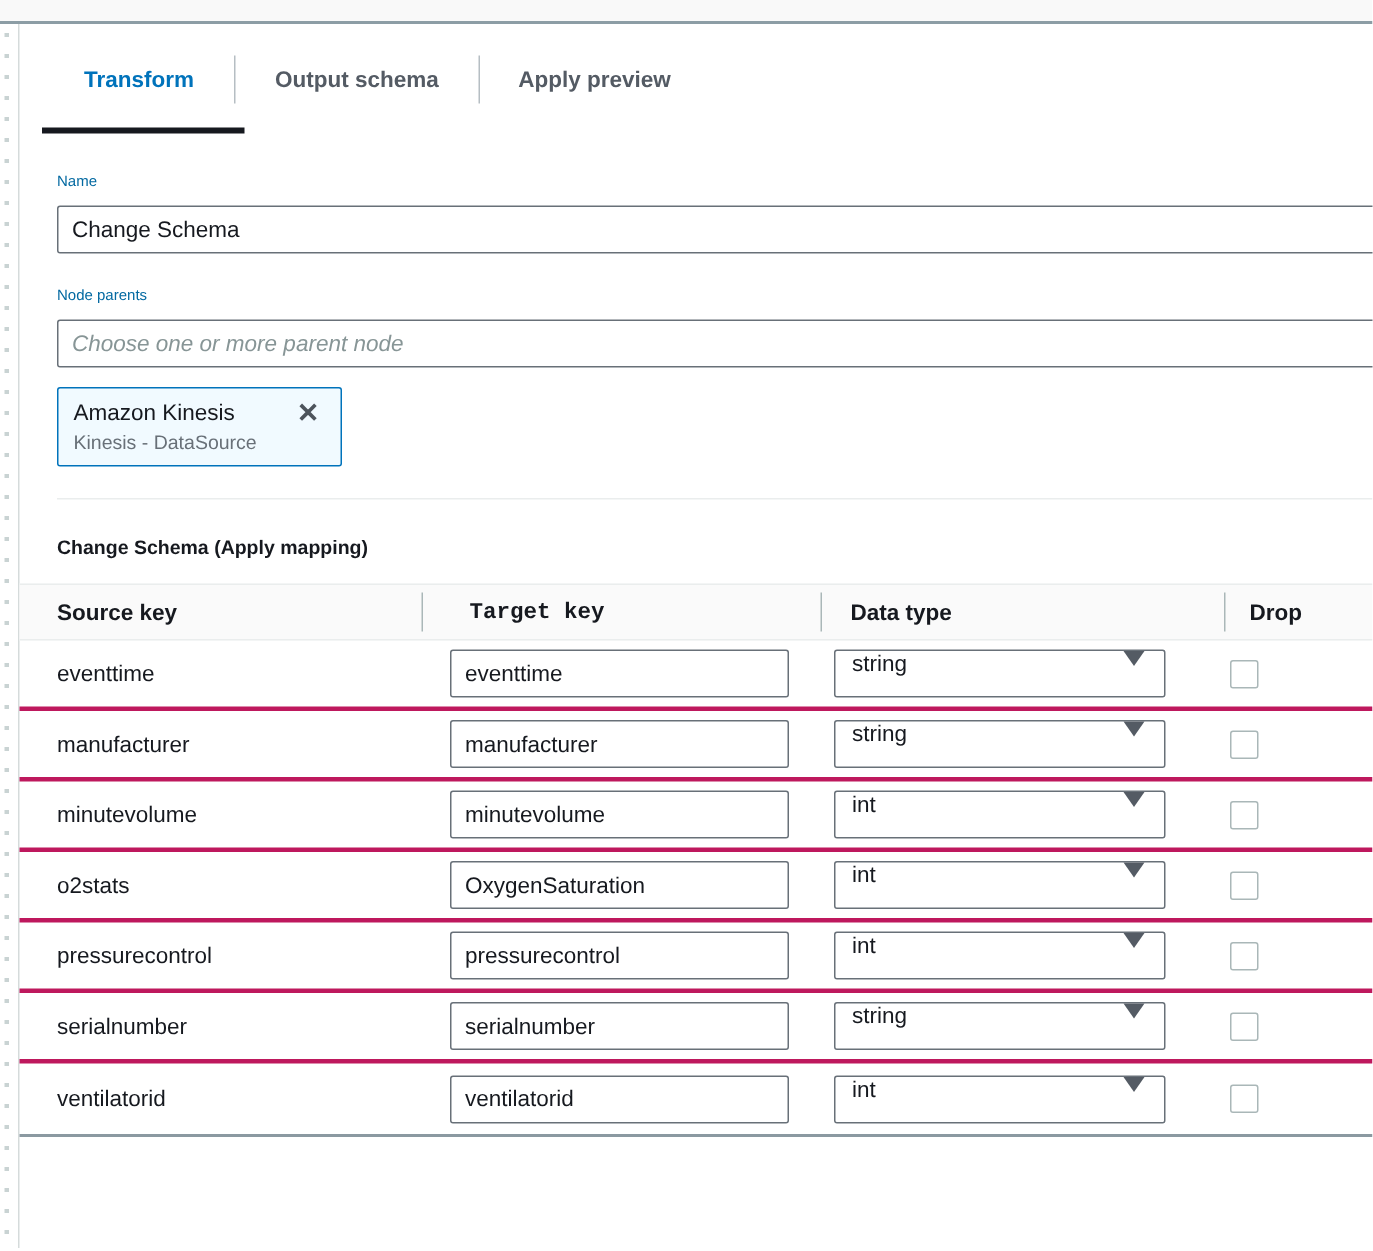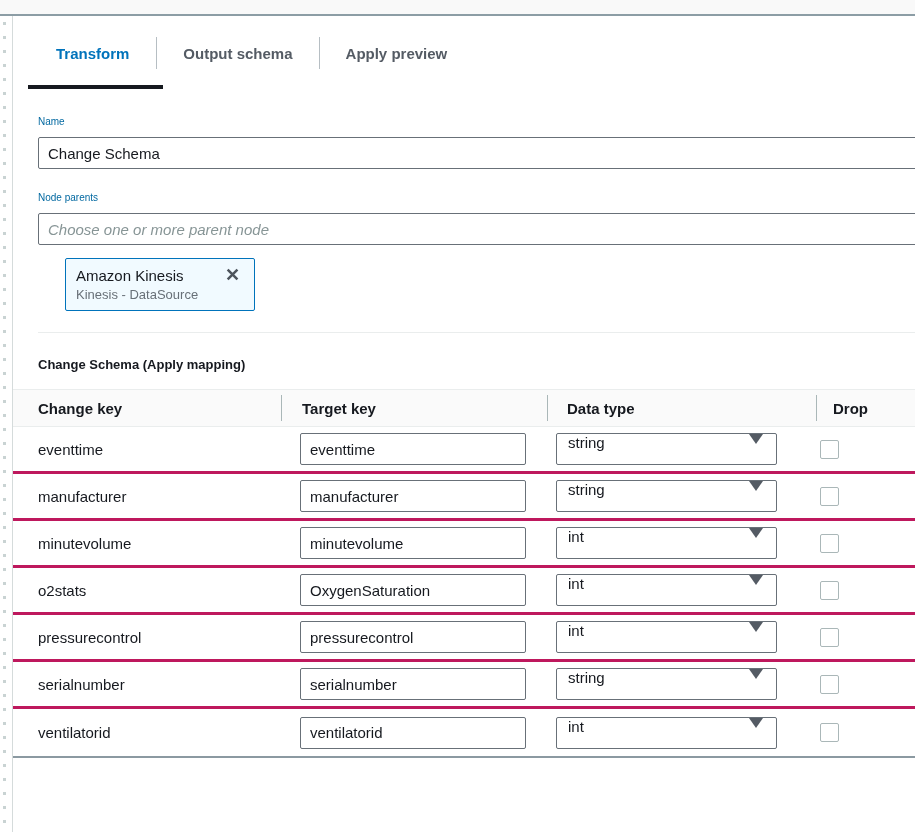--- a/index.html
+++ b/index.html
@@ -30,36 +30,36 @@
   .mt-name { margin-top:26px; }
   .help-text { font-size:13px; color:#687078; margin-top:7px; }
   .text-input { display:block; margin-top:10px; height:32px; width:calc(100% + 12px);
     border:1px solid #687078; border-radius:2px; padding:0 9px; font-size:15px; color:#16191f;
     font-family:"Liberation Sans", sans-serif; background:#fff; outline:none; }
   .text-input::placeholder { color:#879596; font-style:italic; }
   .mt-parents { margin-top:23px; }
 
   
   .chip { margin-top:13px; display:inline-block; min-width:190px; border:1px solid #0073bb;
-    background:#f1faff; border-radius:2px; padding:7px 14px 8px 10px;margin-left:27px; }
+    background:#f1faff; border-radius:2px; padding:7px 14px 8px 10px; }
   .chip-top { display:flex; align-items:center; justify-content:space-between; gap:18px; }
   .chip-title { font-size:15px; color:#16191f; }
   .chip-x { font-size:18px; line-height:18px; color:#4d545c; font-weight:600; cursor:pointer; }
   .chip-sub { font-size:13px; color:#687078; margin-top:3px; }
 
   .divider { margin-top:21px; margin-left:25px; height:1px; background:#eaeded; }
 
   .section-title { margin:24px 0 0 25px; font-size:13px; font-weight:700; color:#16191f; }
 
   
   .mapping-table { margin-top:17px; }
   .thead, .trow { display:grid; grid-template-columns:268px 266px 269px 1fr; align-items:center; }
   .thead { height:38px; background:#fafafa; border-top:1px solid #eaeded; border-bottom:1px solid #eaeded; }
   .th { position:relative; height:100%; display:flex; align-items:center; font-size:15px; font-weight:700; color:#16191f; }
-  .th.c1 { padding-left:25px; } .th.c2 { padding-left:21px; } .th.c3 { padding-left:20px; } .th.c4 { padding-left:17px; }
+  .th.c1 { padding-left:25px; } .th.c2 { padding-left:32px;font-family:Liberation Mono, monospace; } .th.c3 { padding-left:20px; } .th.c4 { padding-left:17px; }
   .th + .th::before { content:""; position:absolute; left:0; top:5px; bottom:5px; width:1px; background:#aab7b8; }
   .trow { height:47px; border-bottom:3px solid #be185d; }
   .trow.last { border-bottom:none; }
   .source-key { padding-left:25px; font-size:15px; color:#16191f; }
   .target-input { margin-left:19px; width:226px; height:32px; border:1px solid #687078; border-radius:2px;
     padding:0 9px; font-size:15px; color:#16191f; font-family:"Liberation Sans", sans-serif; background:#fff; outline:none; }
   .dtype-select { margin-left:9px; width:221px; height:32px; border:1px solid #687078; border-radius:2px;
     background:#fff; display:flex; align-items:flex-start; justify-content:space-between;
     padding:0 13px 0 11px; font-size:15px; color:#16191f; cursor:pointer; }
   .caret { width:0; height:0; border-left:7px solid transparent; border-right:7px solid transparent;
@@ -100,21 +100,21 @@
       <div class="chip-sub">Kinesis - DataSource</div>
     </div>
   </div>
 
   <div class="divider"></div>
 
   <h2 class="section-title">Change Schema (Apply mapping)</h2>
 
   <div class="mapping-table">
     <div class="thead">
-      <div class="th c1">Change key</div>
+      <div class="th c1">Source key</div>
       <div class="th c2">Target key</div>
       <div class="th c3">Data type</div>
       <div class="th c4">Drop</div>
     </div>
 
     <div class="trow">
       <div class="source-key">eventtime</div>
       <div><input class="target-input" type="text" value="eventtime" style=""></div>
       <div>
           <div class="dtype-select">

